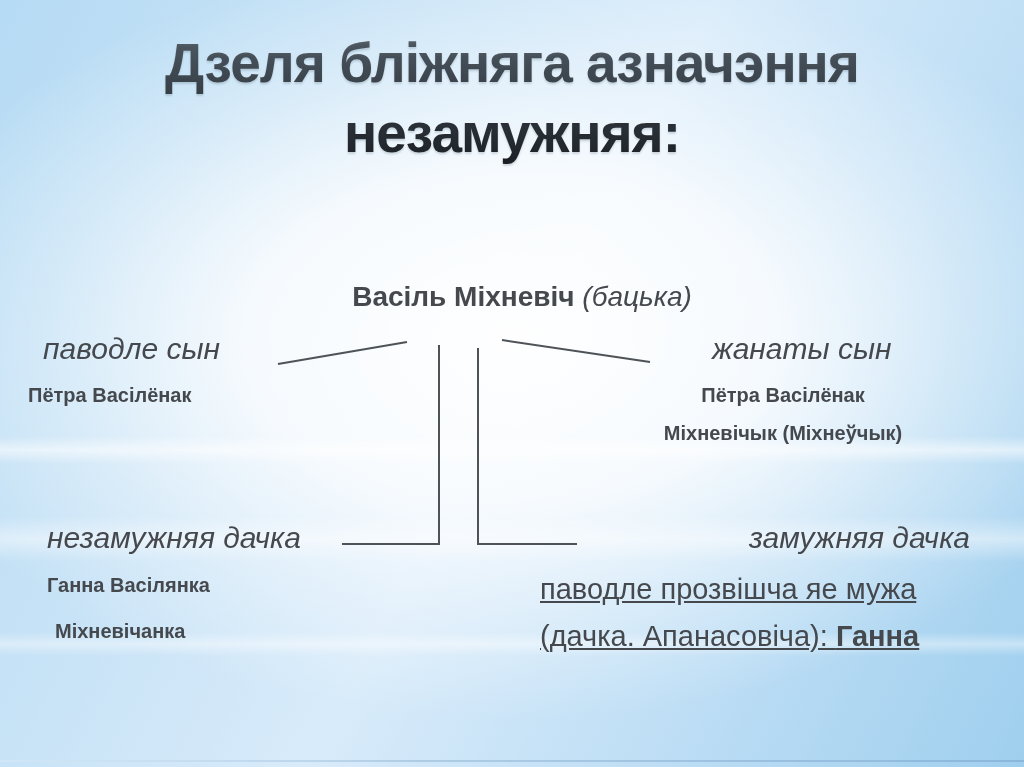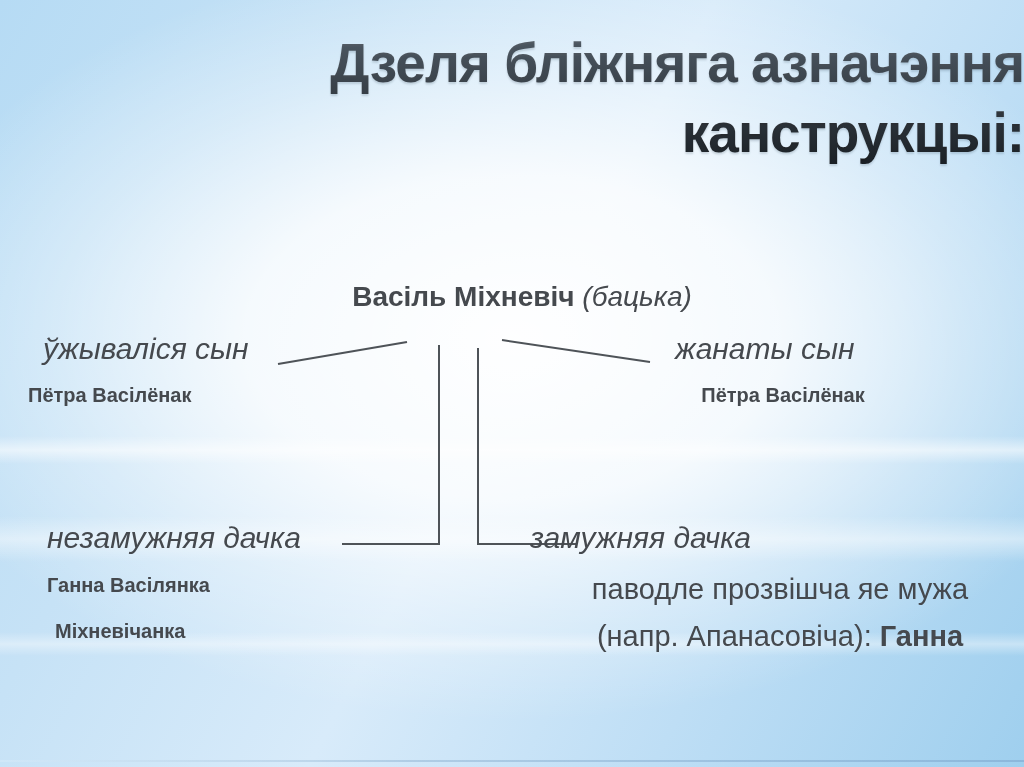--- a/index.html
+++ b/index.html
@@ -21,93 +21,94 @@
   .wave-a { top:436px; height:28px;
     background:linear-gradient(to bottom, rgba(255,255,255,0), rgba(255,255,255,0.55) 50%, rgba(255,255,255,0)); }
   .wave-b { top:516px; height:46px;
     background:linear-gradient(to bottom, rgba(255,255,255,0), rgba(255,255,255,0.45) 50%, rgba(255,255,255,0)); }
   .wave-c { top:632px; height:24px;
     background:linear-gradient(to bottom, rgba(255,255,255,0), rgba(255,255,255,0.4) 50%, rgba(255,255,255,0)); }
   .bottom-hairline { position:absolute; left:0; right:0; bottom:5px; height:2px;
     background:linear-gradient(to right, rgba(255,255,255,0.15), rgba(135,172,205,0.45) 40%, rgba(120,160,200,0.5)); }
 
   .title {
-    position:absolute; top:28px; left:0; right:0; text-align:right;
+    position:absolute; top:28px; left:0; right:0; text-align:center;
     font-size:55px; font-weight:700; line-height:70px; letter-spacing:-1px;
     color:#34383e;
     background:linear-gradient(to bottom, #5a646e 0%, #3c4147 45%, #17191c 100%);
     -webkit-background-clip:text; background-clip:text;
     -webkit-text-fill-color:transparent;
     text-shadow:0 2px 2px rgba(40,60,80,0.18);
   }
   .title .title-line { display:block; }
 
   .txt { position:absolute; color:#45494e; font-size:29px; line-height:38px; white-space:nowrap; }
   .lbl { font-style:italic; font-size:30px; }
   .nm  { font-weight:700; font-size:20px; }
 
   .father { top:278px; left:0; right:0; text-align:center; font-size:28px;padding-left:20px; }
   .father .father-name { font-weight:700; }
   .father .father-role { font-style:italic; }
 
   .unmarried-son-label { left:43px; top:330px; }
   .unmarried-son-name  { left:28px; top:376px; }
-  .married-son-label   { left:675px; top:330px; }
+  .married-son-label   { left:712px; top:330px; }
   .married-son-name    { left:558px; top:376px; width:450px; text-align:center; }
 
   .unmarried-daughter-label { left:47px; top:519px;text-align:center; }
   .unmarried-daughter-name1 { left:47px; top:566px; }
   .unmarried-daughter-name2 { left:55px; top:612px; }
 
-  .married-daughter-label { left:530px; top:519px; width:440px; text-align:left; }
-  .married-daughter-desc  { left:540px; top:566px; width:480px; text-align:center; line-height:47px; }
+  .married-daughter-label { left:530px; top:519px; width:440px; text-align:right; }
+  .married-daughter-desc  { left:540px; top:566px; width:480px; line-height:47px;text-decoration:underline; }
   .married-daughter-desc .bold-part { font-weight:700;margin-top:41px; }
 
   .connectors { position:absolute; left:0; top:0; width:1024px; height:767px; pointer-events:none; }
 </style>
 </head>
 <body>
 
 <div class="slide">
 
   <div class="wave wave-a"></div>
   <div class="wave wave-b"></div>
   <div class="wave wave-c"></div>
   <div class="bottom-hairline"></div>
 
   <h1 class="title">
     <span class="title-line">Дзеля бліжняга азначэння</span>
-    <span class="title-line">канструкцыі:</span>
+    <span class="title-line">незамужняя:</span>
   </h1>
 
   <svg class="connectors" viewBox="0 0 1024 767" xmlns="http://www.w3.org/2000/svg">
     <line x1="278" y1="364" x2="407" y2="342" stroke="#4e5358" stroke-width="2"></line>
     <line x1="502" y1="340" x2="650" y2="362" stroke="#4e5358" stroke-width="2"></line>
     <polyline points="439,345 439,544 342,544" fill="none" stroke="#4e5358" stroke-width="2"></polyline>
     <polyline points="478,348 478,544 577,544" fill="none" stroke="#4e5358" stroke-width="2"></polyline>
   </svg>
 
   <div class="txt father">
     <span class="father-name">Васіль Міхневіч</span>
     <span class="father-role">(бацька)</span>
   </div>
 
-  <div class="txt lbl unmarried-son-label">ўжываліся сын</div>
+  <div class="txt lbl unmarried-son-label">паводле сын</div>
   <div class="txt nm unmarried-son-name">
     <span style="display:block">Пётра Васілёнак</span>
   </div>
 
   <div class="txt lbl married-son-label">жанаты сын</div>
   <div class="txt nm married-son-name">
     <span style="display:block">Пётра Васілёнак</span>
+    <span style="display:block">Міхневічык (Міхнеўчык)</span>
   </div>
 
   <div class="txt lbl unmarried-daughter-label">незамужняя дачка</div>
   <div class="txt nm unmarried-daughter-name2">Міхневічанка</div>
   <div class="txt nm unmarried-daughter-name1">Ганна Васілянка</div>
 
   <div class="txt lbl married-daughter-label">замужняя дачка</div>
   <div class="txt married-daughter-desc">
     <span style="display:block">паводле прозвішча яе мужа</span>
-    <span style="display:block"><span>(напр. Апанасовіча): </span><span class="bold-part">Ганна</span></span>
+    <span style="display:block"><span>(дачка. Апанасовіча): </span><span class="bold-part">Ганна</span></span>
   </div>
 
 </div>
 
 </body></html>

